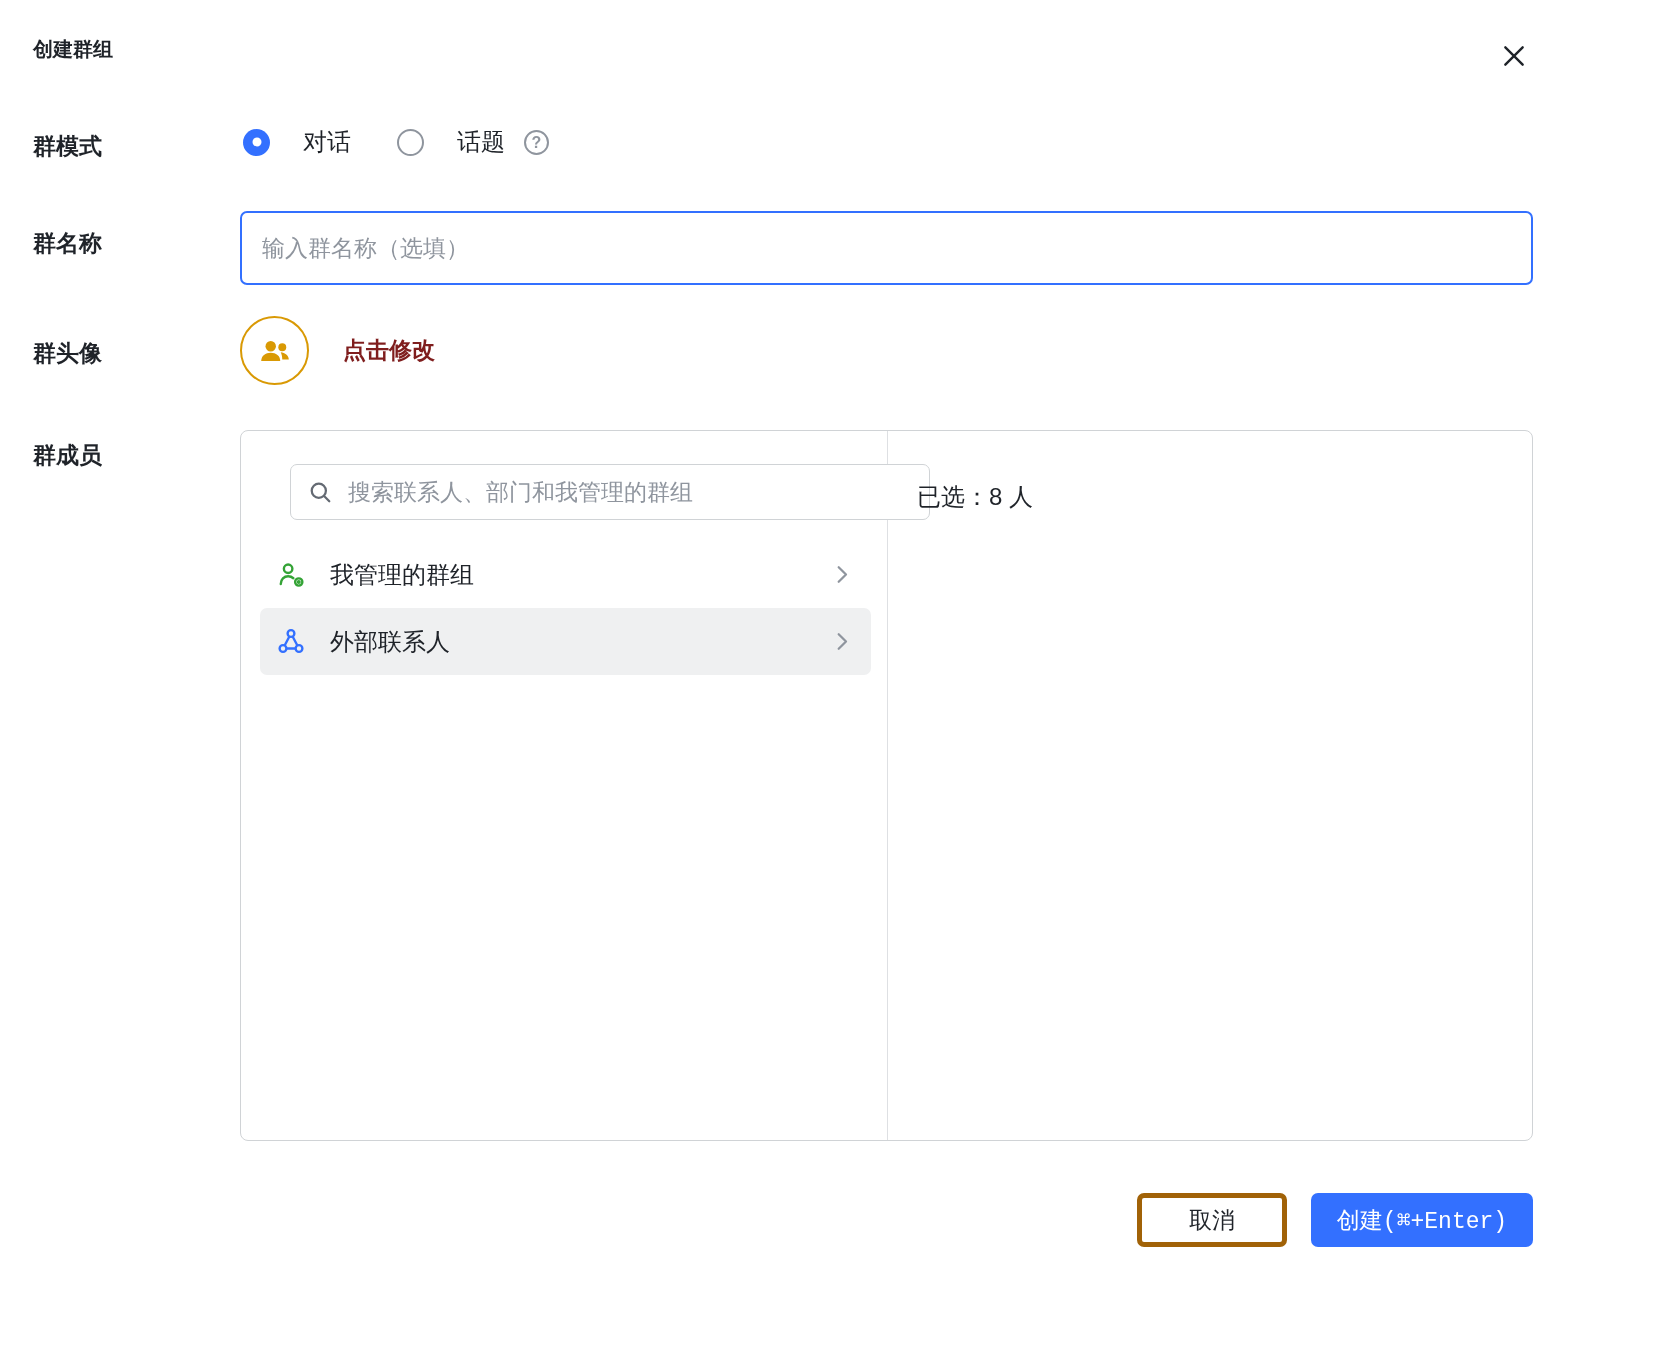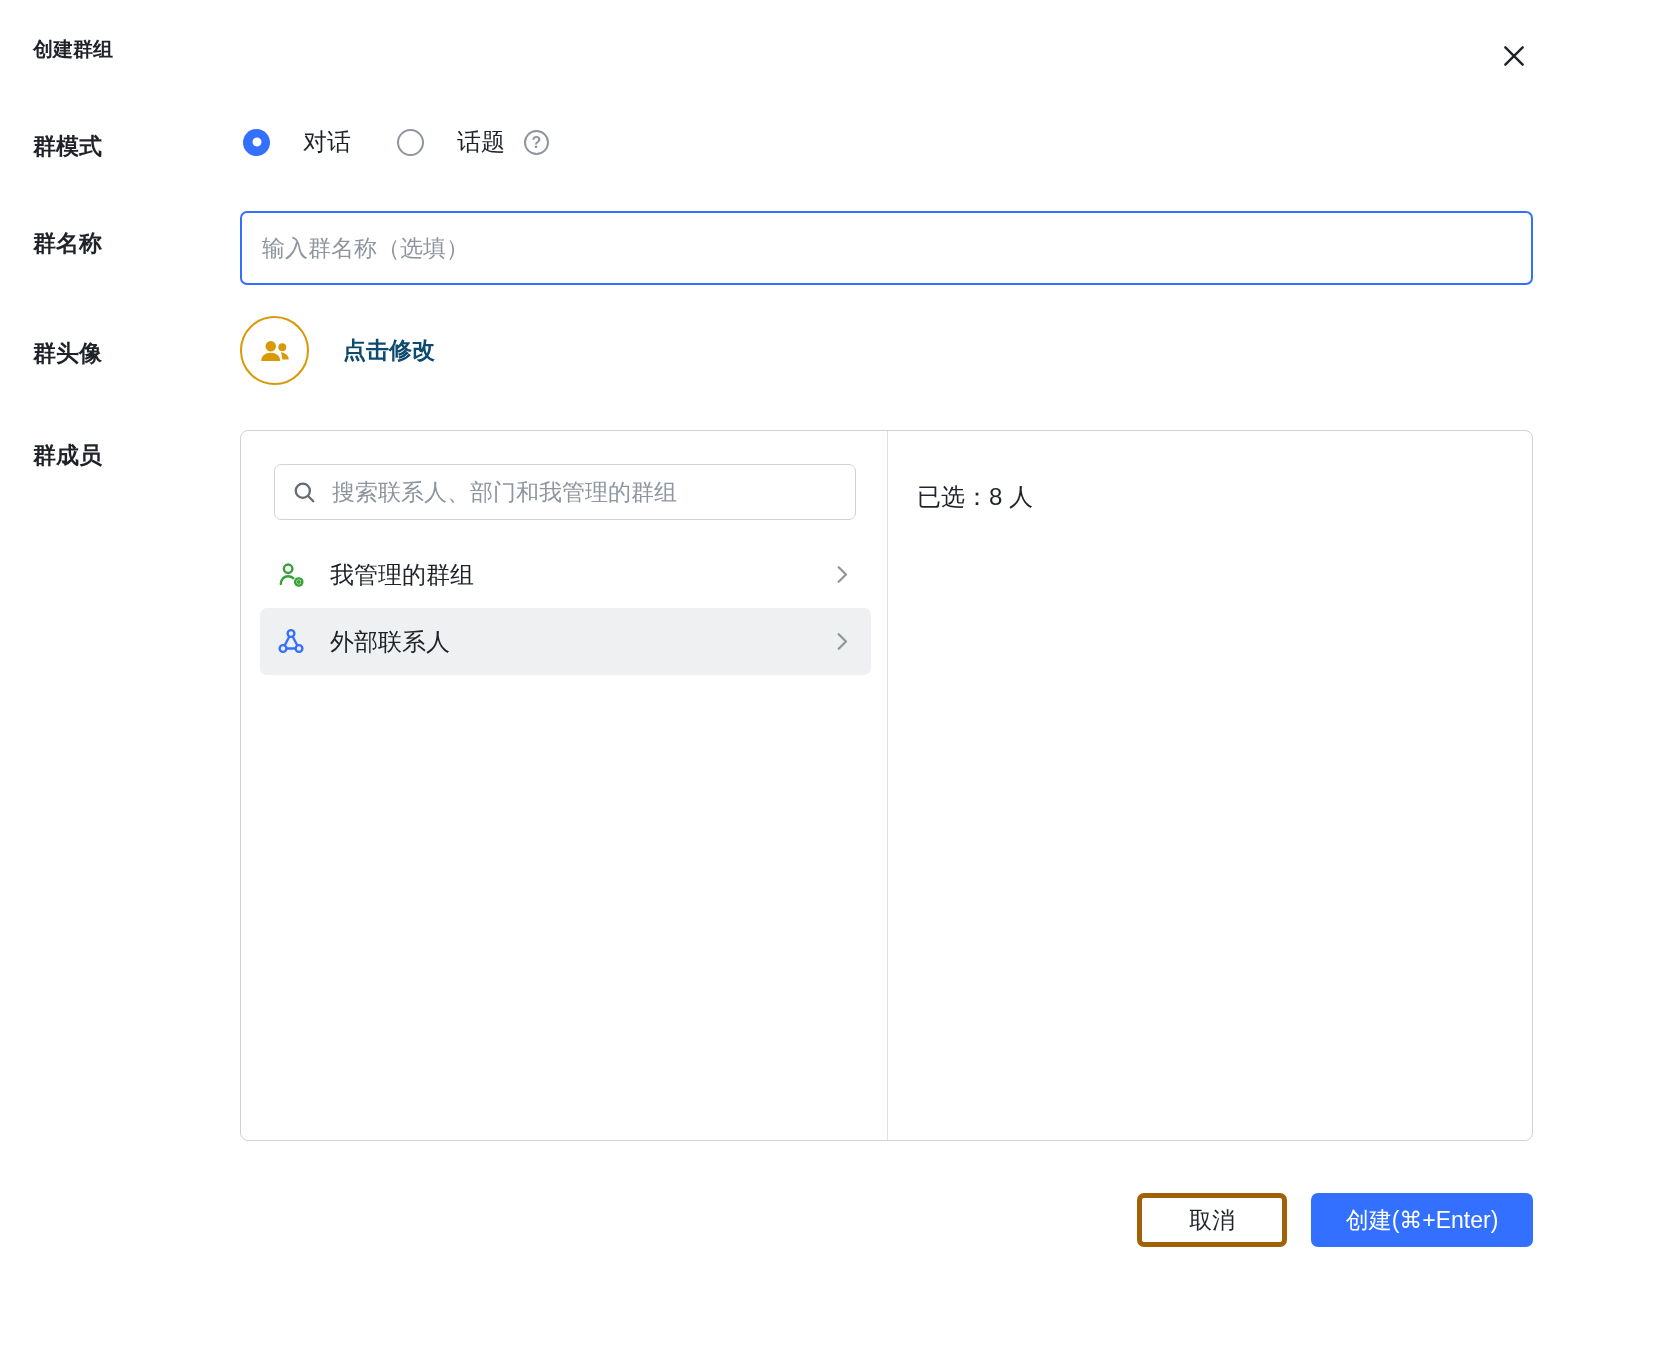--- a/index.html
+++ b/index.html
@@ -74,35 +74,35 @@
   .avatar-row {
     position: absolute; left: 240px; top: 316px;
     display: flex; align-items: center; gap: 34px;
   }
   .avatar-circle {
     width: 69px; height: 69px; border-radius: 50%;
     border: 2px solid #d99904; background: #fff;
     display: flex; align-items: center; justify-content: center;
     cursor: pointer;
   }
-  .avatar-edit-link { color: #0c4a6e; font-size: 23px; font-weight: 700; cursor: pointer; }
+  .avatar-edit-link { color: #7f1d1d; font-size: 23px; font-weight: 700; cursor: pointer; }
 
   
   .members-panel {
     position: absolute; left: 240px; top: 430px;
     width: 1293px; height: 711px;
     border: 1px solid #d0d3d6; border-radius: 8px;
     display: flex; overflow: hidden; background: #fff;
   }
   .members-left {
     width: 647px; border-right: 1px solid #dee0e3;
     padding: 33px 16px 16px 19px;
   }
   .search-box {
-    margin-left: 14px; width: 582px; height: 56px;
+    margin-left: 30px; width: 640px; height: 56px;
     border: 1px solid #d0d3d6; border-radius: 7px;
     display: flex; align-items: center; gap: 14px;
     padding: 0 16px; background: #fff;
   }
   .search-box input {
     border: none; outline: none; flex: 1;
     font-size: 23px; color: #1f2329; background: transparent;
     font-family: "Liberation Sans", "DejaVu Sans", sans-serif;
   }
   .search-box input::placeholder { color: #8f959e; }
@@ -128,21 +128,21 @@
     background: #fff; color: #1f2329; font-size: 23px;
     cursor: pointer;
     font-family: "Liberation Sans", "DejaVu Sans", sans-serif;
   }
   .create-btn {
     position: absolute; left: 1311px; top: 1193px;
     width: 222px; height: 54px;
     border: none; border-radius: 7px;
     background: #3370ff; color: #ffffff; font-size: 23px;
     cursor: pointer;
-    font-family: Liberation Sans, sans-serif;
+    font-family: Liberation Mono, monospace;
   }
 </style>
 </head>
 <body>
 
 <div class="dialog">
 
   <div class="dialog-title">创建群组</div>
 
   <div class="close-btn">

